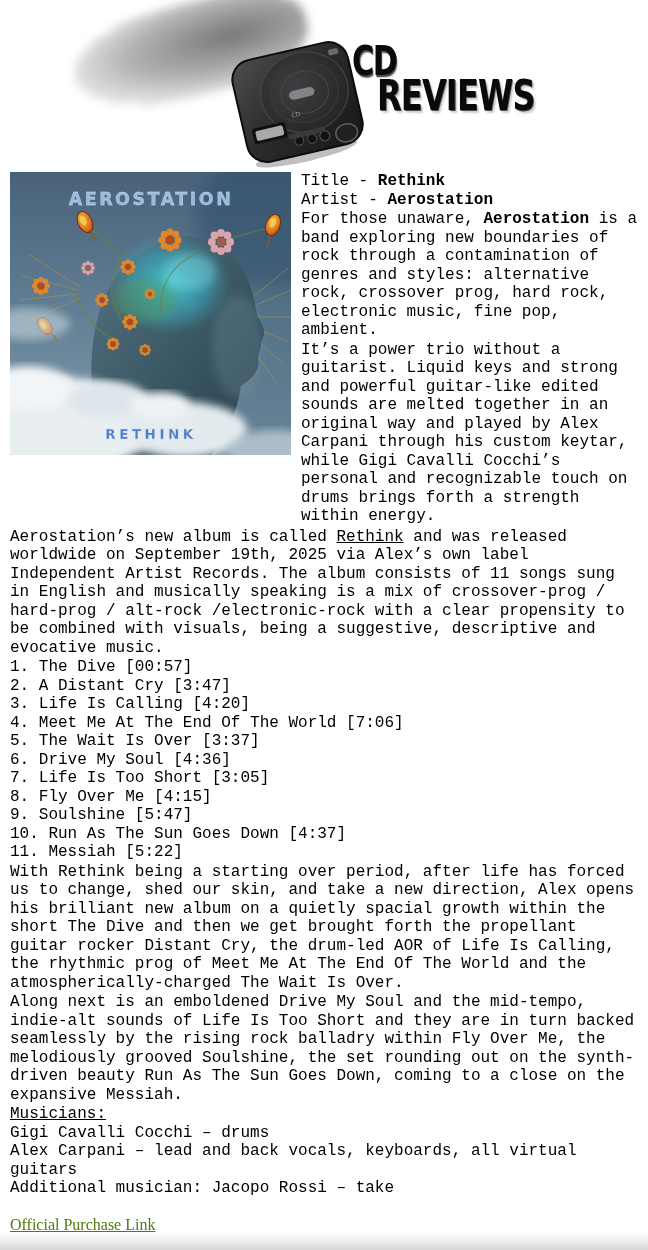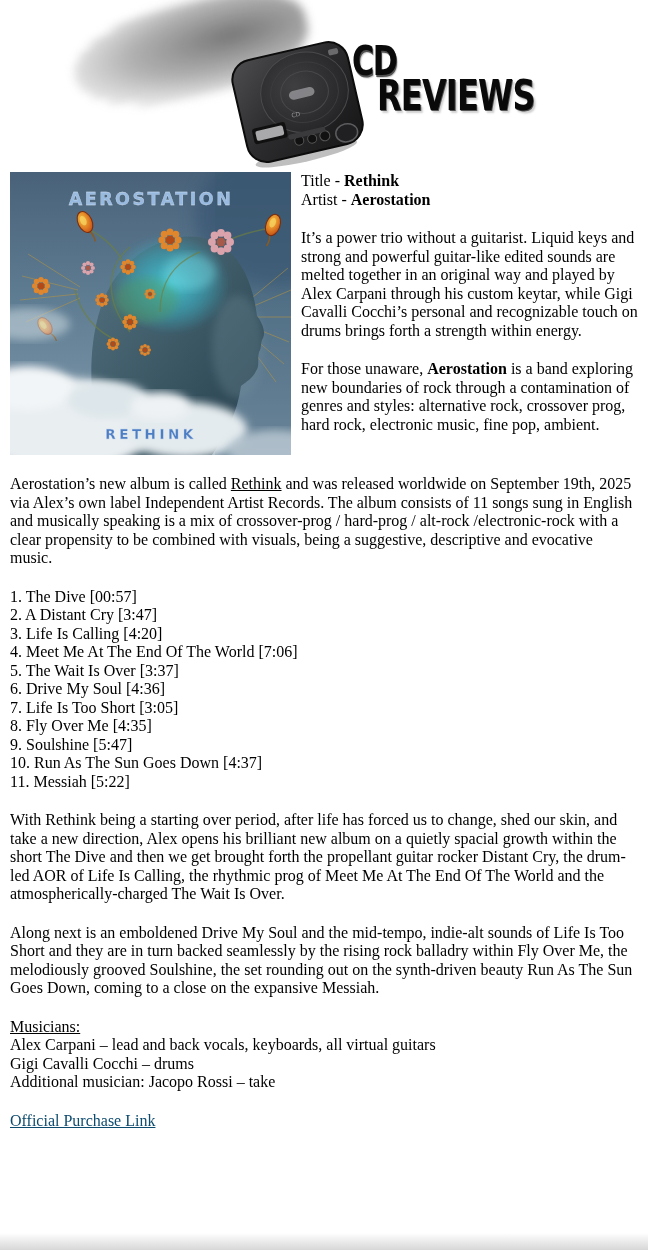--- a/index.html
+++ b/index.html
@@ -35,26 +35,26 @@
     letter-spacing: -1px; color: #0a0a0a; transform: scale(.80, 1.08); transform-origin: left top;
     text-shadow: 1px 1px 0 rgba(40,40,40,.75), 3px 3px 2px rgba(120,120,120,.35);
   }
 
   
   .content { padding: 0 10px; }
   .album-row { display: flex; align-items: flex-start; }
   .cover { width: 281px; height: 283px; flex: 0 0 281px; margin-right: 10px; }
   .cover svg { display: block; width: 281px; height: 283px; }
   .album-meta-col { flex: 1 1 auto; min-width: 0; }
-  p.rich, .block { margin: 20px 0; }
+  p.rich, .block { margin: 1px 0; font-family: Liberation Mono, monospace; }
   .album-meta-col > :first-child { margin-top: 0; }
   b { font-weight: bold; }
   .u { text-decoration: underline; }
   .links a {
-    color: #0c4a6e; text-decoration: underline; cursor: pointer;
+    color: #4d7c0f; text-decoration: underline; cursor: pointer;
   }
   .links p { margin: 18.5px 0; }
   .bottom-shade {
     position: absolute; left: 0; right: 0; bottom: 0; height: 17px;
     background: linear-gradient(180deg, rgba(190,190,190,0) 0%, rgba(182,182,184,.55) 100%);
     pointer-events: none;
   }
 </style>
 </head>
 <body>
@@ -236,48 +236,48 @@
           <text x="141" y="33" text-anchor="middle" font-family="DejaVu Sans, sans-serif" font-size="17.5" font-weight="bold" letter-spacing="2.5" fill="#9dbfe6" stroke="#d9e6f4" stroke-width="0.3" opacity="0.95">AEROSTATION</text>
           <text x="141" y="267" text-anchor="middle" font-family="DejaVu Sans, sans-serif" font-size="13.5" font-weight="bold" letter-spacing="3.5" fill="#4d7ec4" stroke="#c8d8ee" stroke-width="0.3">RETHINK</text>
         </svg>
       </div>
 
       <div class="album-meta-col">
         <div class="block">
           <div><span>Title - </span><b>Rethink</b></div>
           <div><span>Artist - </span><b>Aerostation</b></div>
         </div>
+        <p class="rich"><span>For those unaware, </span><span style="font-weight: bold;">Aerostation</span><span> is a band exploring new boundaries of rock through a contamination of genres and styles: alternative rock, crossover prog, hard rock, electronic music, fine pop, ambient.</span></p>
         <p class="rich"><span>It’s a power trio without a guitarist. Liquid keys and strong and powerful guitar-like edited sounds are melted together in an original way and played by Alex Carpani through his custom keytar, while Gigi Cavalli Cocchi’s personal and recognizable touch on drums brings forth a strength within energy.</span></p>
-        <p class="rich"><span>For those unaware, </span><span style="font-weight: bold;">Aerostation</span><span> is a band exploring new boundaries of rock through a contamination of genres and styles: alternative rock, crossover prog, hard rock, electronic music, fine pop, ambient.</span></p>
       </div>
     </div>
 
     <p class="rich"><span>Aerostation’s new album is called </span><span style="text-decoration: underline;">Rethink</span><span> and was released worldwide on September 19th, 2025 via Alex’s own label Independent Artist Records. The album consists of 11 songs sung in English and musically speaking is a mix of crossover-prog / hard-prog / alt-rock /electronic-rock with a clear propensity to be combined with visuals, being a suggestive, descriptive and evocative music.</span></p>
 
     <div class="block">
         <div>1. The Dive [00:57]</div>
         <div>2. A Distant Cry [3:47]</div>
         <div>3. Life Is Calling [4:20]</div>
         <div>4. Meet Me At The End Of The World [7:06]</div>
         <div>5. The Wait Is Over [3:37]</div>
         <div>6. Drive My Soul [4:36]</div>
         <div>7. Life Is Too Short [3:05]</div>
-        <div>8. Fly Over Me [4:35]</div>
+        <div>8. Fly Over Me [4:15]</div>
         <div>9. Soulshine [5:47]</div>
         <div>10. Run As The Sun Goes Down [4:37]</div>
         <div>11. Messiah [5:22]</div>
       </div>
 
     <p class="rich"><span>With Rethink being a starting over period, after life has forced us to change, shed our skin, and take a new direction, Alex opens his brilliant new album on a quietly spacial growth within the short The Dive and then we get brought forth the propellant guitar rocker Distant Cry, the drum-led AOR of Life Is Calling, the rhythmic prog of Meet Me At The End Of The World and the atmospherically-charged The Wait Is Over.</span></p>
     <p class="rich"><span>Along next is an emboldened Drive My Soul and the mid-tempo, indie-alt sounds of Life Is Too Short and they are in turn backed seamlessly by the rising rock balladry within Fly Over Me, the melodiously grooved Soulshine, the set rounding out on the synth-driven beauty Run As The Sun Goes Down, coming to a close on the expansive Messiah.</span></p>
 
     <div class="block">
       <div><span class="u">Musicians:</span></div>
+      <div>Gigi Cavalli Cocchi – drums</div>
       <div>Alex Carpani – lead and back vocals, keyboards, all virtual guitars</div>
-      <div>Gigi Cavalli Cocchi – drums</div>
       <div>Additional musician: Jacopo Rossi – take</div>
     </div>
 
     <div class="links">
       <p><a>Official Purchase Link</a></p>
 
     </div>
   </div>
 
   <div class="bottom-shade"></div>

